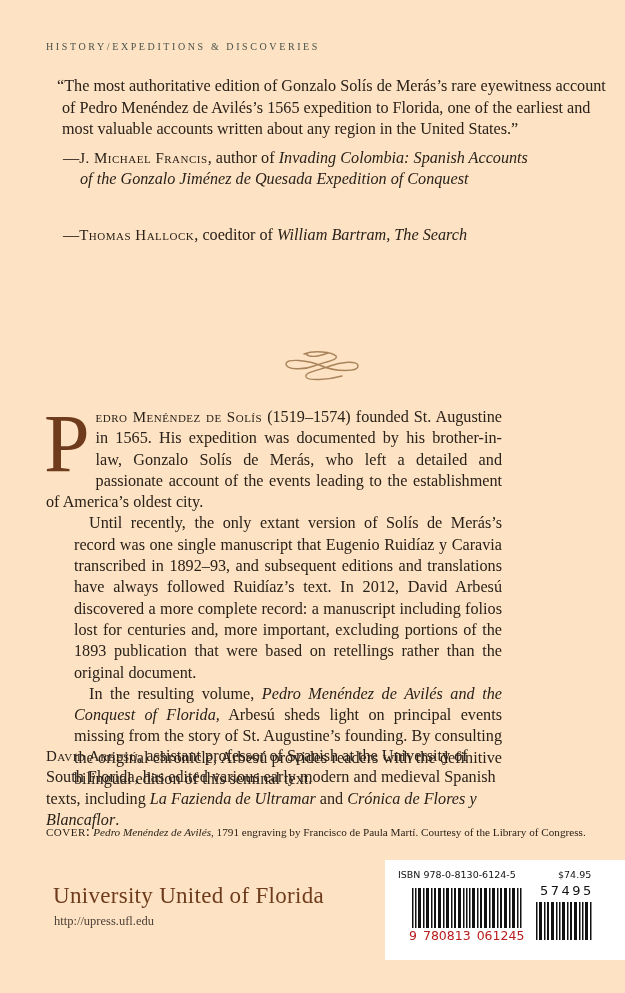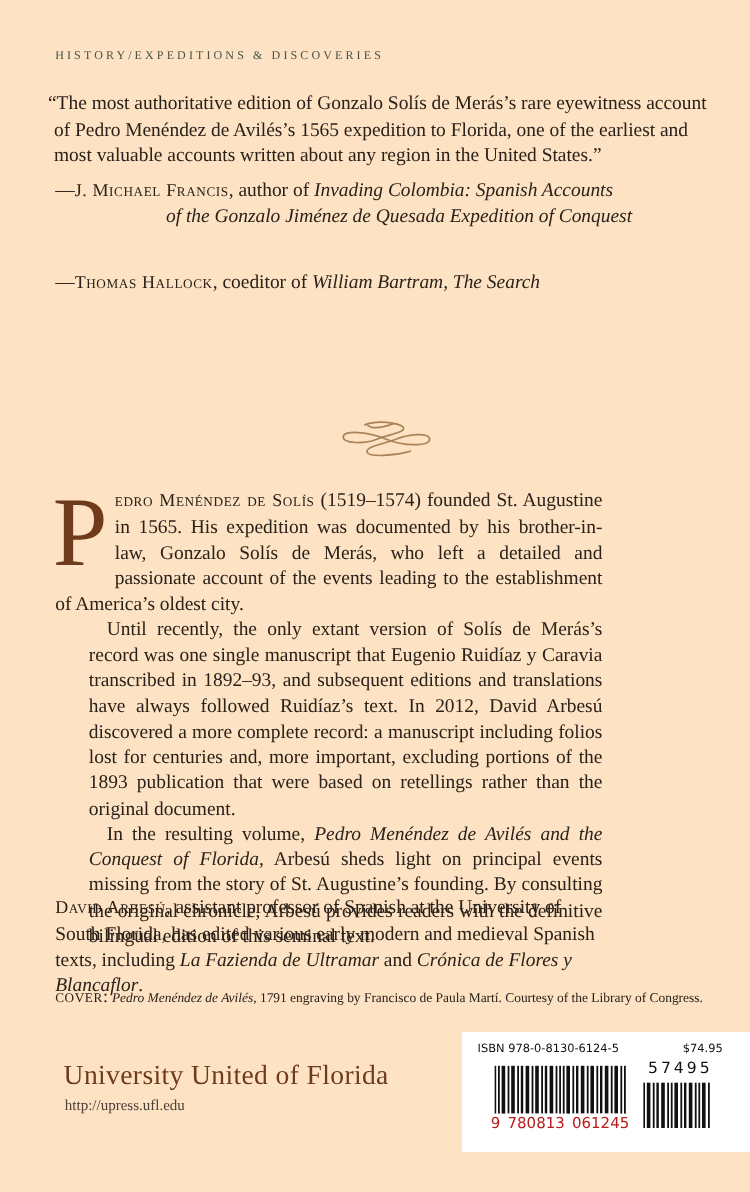--- a/index.html
+++ b/index.html
@@ -9,31 +9,31 @@
     font-family: "Liberation Serif", "DejaVu Serif", serif;
     color: #2a211a;
     position: relative;
   }
   .category {
     position: absolute; left: 46px; top: 41px;
     font-size: 10px; letter-spacing: 2.6px; color: #4a5148;
     text-transform: uppercase;
   }
   .quote {
-    position: absolute; left: 42px; width: 560px;
+    position: absolute; left: 59px; width: 560px;
     font-size: 16.2px; line-height: 21.5px;
   }
   .quote .q { text-indent: -5px; padding-left: 3px; }
   .attr {
     font-size: 16.2px; line-height: 21.5px;
     margin-top: 7px; padding-left: 4px;
   }
   .attr .line2 { padding-left: 17px; display: block; }
   .sc { font-variant: small-caps; letter-spacing: 0.5px; font-size: 15px; }
-  .it { font-style: italic; text-align: center; }
+  .it { font-style: italic; }
   .flourish {
     position: absolute; left: 284px; top: 350px; width: 76px; height: 32px;
   }
   .body-text {
     position: absolute; left: 46px; top: 407px; width: 456px;
     font-size: 16.2px; line-height: 21.3px; text-align: justify;
   }
   .dropcap {
     float: left; font-size: 82px; line-height: 62px; color: #6e3b1c;
     margin: 6px 6px 0 -2px; height: 66px;
@@ -58,21 +58,21 @@
   }
   .barcode-box {
     position: absolute; left: 385px; top: 860px; width: 260px; height: 100px;
     background: #ffffff;
   }
   .isbn-label {
     position: absolute; left: 13px; top: 9px;
     font-family: "DejaVu Sans", sans-serif; font-size: 9.5px; color: #111;
   }
   .price {
-    position: absolute; left: 184px; top: 9px;
+    position: absolute; left: 173px; top: 9px;
     font-family: "DejaVu Sans", sans-serif; font-size: 9.5px; color: #111; text-align: right;
   }
   .price-code {
     position: absolute; left: 155px; top: 23px;
     font-family: "DejaVu Sans", sans-serif; font-size: 13px; letter-spacing: 2.5px; color: #111;
   }
   .bars-main { position: absolute; left: 27px; top: 28px; width: 112px; height: 52px; }
   .bars-addon { position: absolute; left: 151px; top: 42px; width: 56px; height: 38px; }
   .isbn-digits {
     position: absolute; left: 23px; top: 68px;

